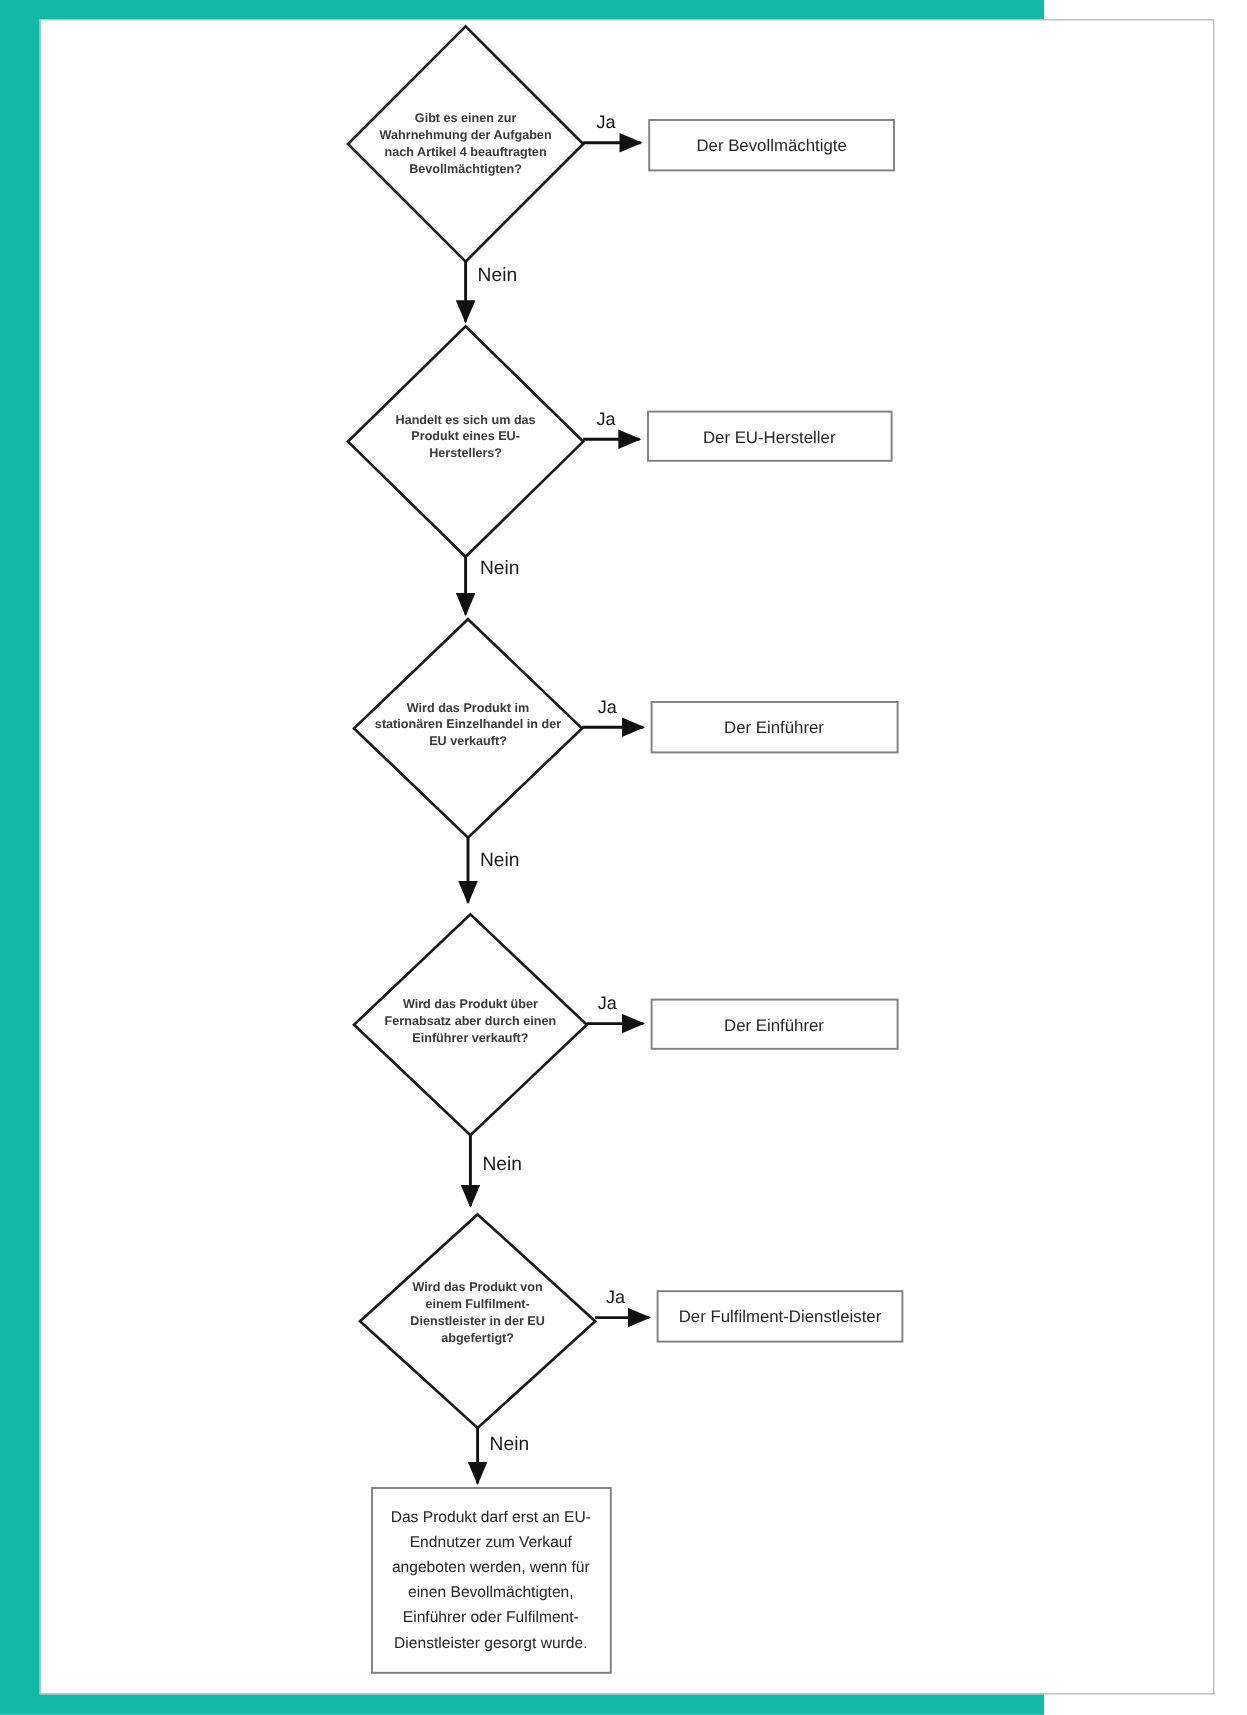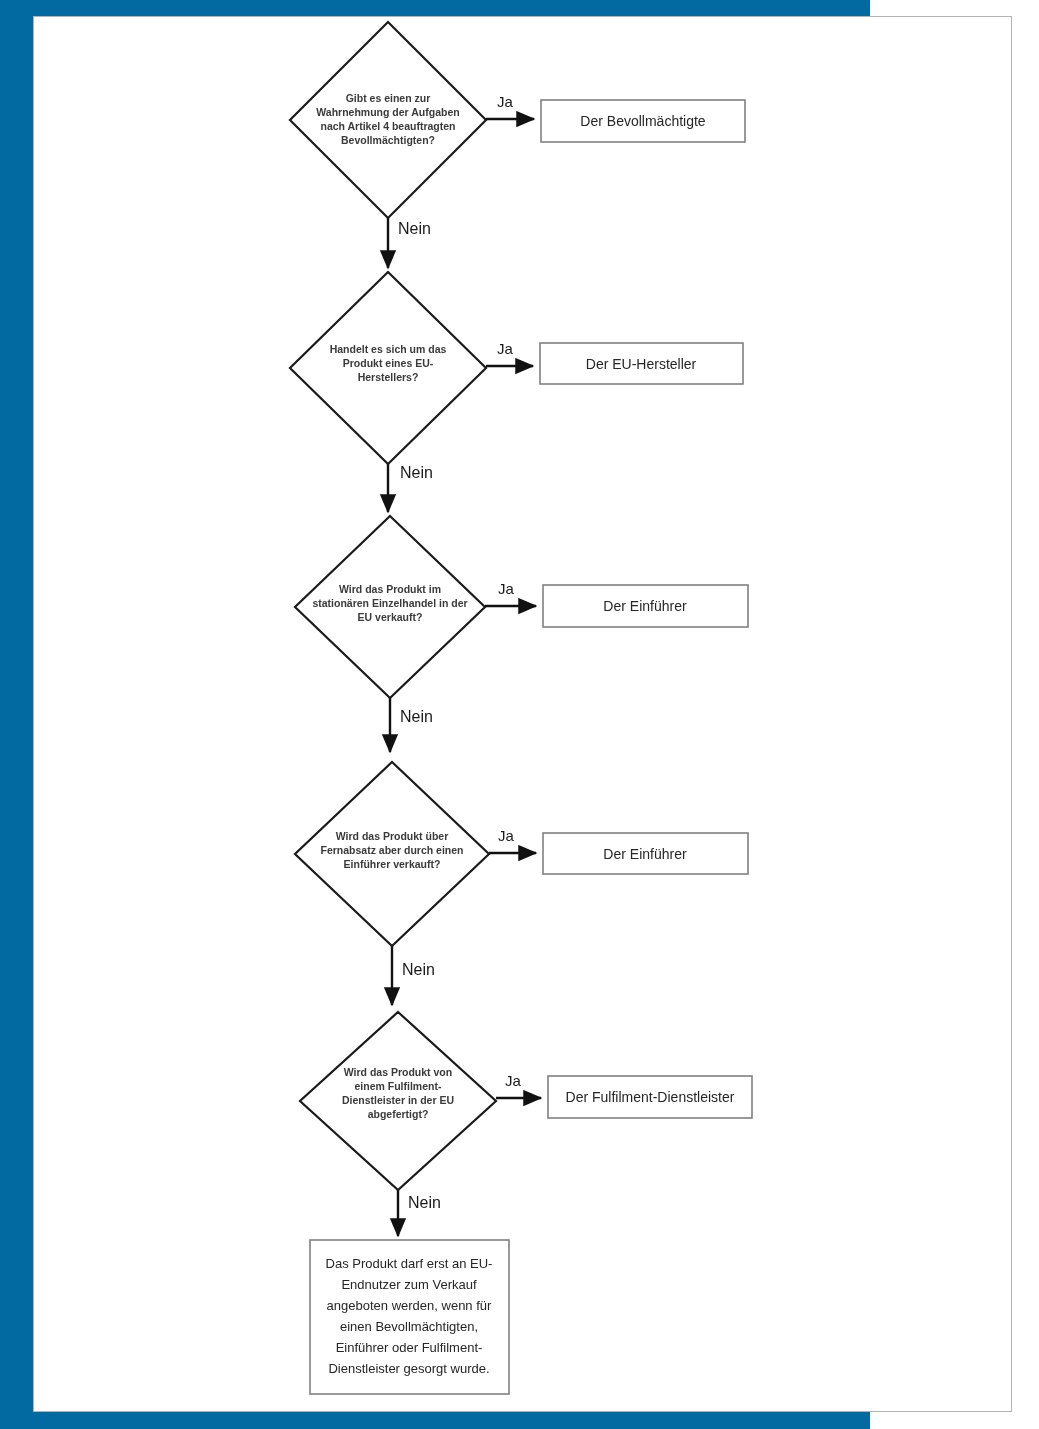--- a/index.html
+++ b/index.html
@@ -13,21 +13,21 @@
     font-family: "Liberation Sans", sans-serif;
     position: relative;
     overflow: hidden;
   }
   #flow-page {
     position: absolute;
     left: 0;
     top: 0;
     width: 870px;
     height: 1429px;
-    background: #0369a1;
+    background: #14b8a6;
   }
   .page-border {
     position: absolute;
     left: 33px;
     top: 16px;
     width: 979px;
     height: 1396px;
     border: 1px solid #b3b3b3;
     box-sizing: border-box;
     background: #ffffff;

